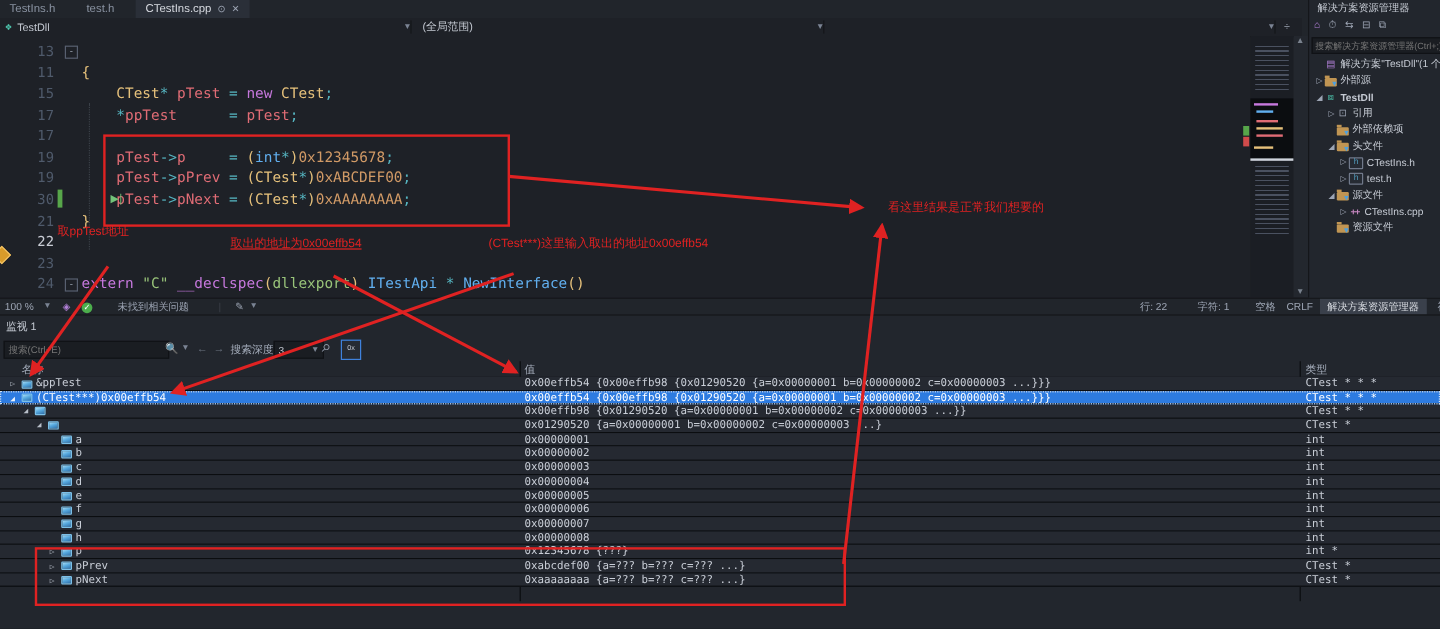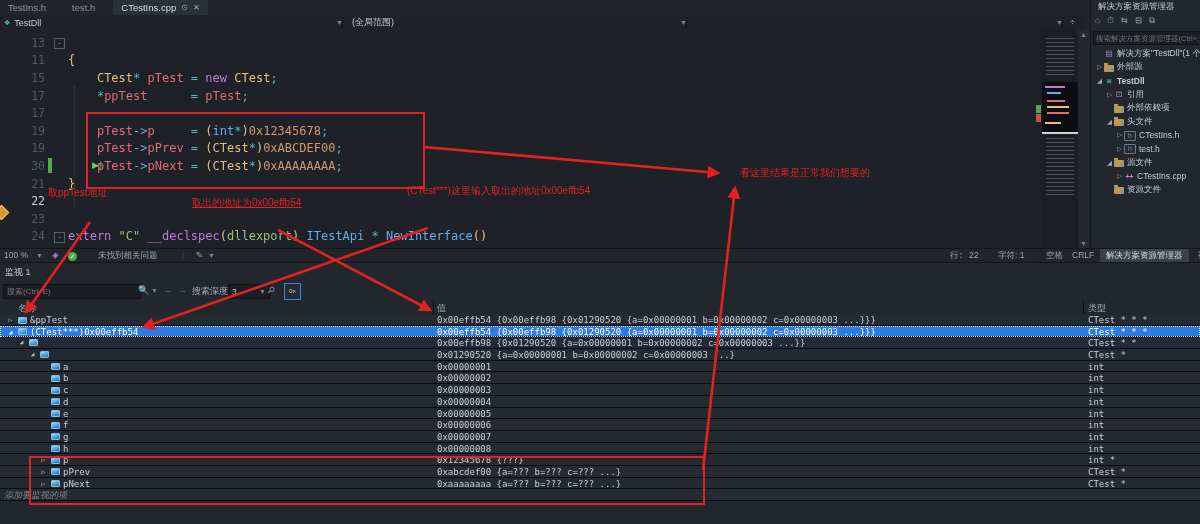--- a/index.html
+++ b/index.html
@@ -231,21 +231,21 @@
 
   <div id="estatus">
     <span class="st" style="left:4px;">100 %</span>
     <span class="st caret" style="left:36px;top:3px;">▼</span>
     <span class="st" style="left:52px;color:#b180d7;">◈</span>
     <span class="st" style="left:68px;top:2px;"><span class="grncheck">✓</span></span>
     <span class="st" style="left:82px;margin-left:16px;">未找到相关问题</span>
     <span class="st" style="left:182px;color:#3a4048;">|</span>
     <span class="st" style="left:196px;">✎</span>
     <span class="st caret" style="left:208px;top:3px;">▼</span>
-    <span class="st" style="left:950px;font-family:Liberation Mono, monospace;">行: 22</span>
+    <span class="st" style="left:950px;">行: 22</span>
     <span class="st" style="left:998px;">字符: 1</span>
     <span class="st" style="left:1046px;">空格</span>
     <span class="st" style="left:1072px;">CRLF</span>
     <div class="paneltab active" style="left:1100px;">解决方案资源管理器</div>
     <div class="paneltab" style="left:1192px;">类视图</div>
   </div>
 
   <div id="sepanel">
     <div id="se-title">解决方案资源管理器</div>
     <div id="se-toolbar">
@@ -407,36 +407,35 @@
         <div class="wrow">
           <span class="wname" style="left: 39px;"><span class="wex">▷</span><span class="cube"></span><span>pPrev</span></span>
           <span class="wval">0xabcdef00 {a=??? b=??? c=??? ...}</span>
           <span class="wtype">CTest *</span>
         </div>
         <div class="wrow">
           <span class="wname" style="left: 39px;"><span class="wex">▷</span><span class="cube"></span><span>pNext</span></span>
           <span class="wval">0xaaaaaaaa {a=??? b=??? c=??? ...}</span>
           <span class="wtype">CTest *</span>
         </div>
-        <div class="wrow"><span class="addrow">添加要监视的项</span></div>
       </div>
   </div>
 
   <svg id="overlay" viewBox="0 0 1200 524">
     <defs>
       <marker id="ah" markerWidth="5" markerHeight="5" refX="4" refY="2.5" orient="auto">
         <path d="M0,0 L5,2.5 L0,5 Z" fill="#e02222"></path>
       </marker>
     </defs>
     <rect x="87" y="113" width="337" height="75" fill="none" stroke="#e02222" stroke-width="2"></rect>
     <rect x="30" y="457" width="674" height="47" fill="none" stroke="#e02222" stroke-width="2"></rect>
     <line x1="90" y1="222" x2="26" y2="312" stroke="#e02222" stroke-width="2.6" marker-end="url(#ah)"></line>
     <line x1="278" y1="230" x2="430" y2="310" stroke="#e02222" stroke-width="2.6" marker-end="url(#ah)"></line>
     <line x1="428" y1="228" x2="144" y2="327" stroke="#e02222" stroke-width="2.6" marker-end="url(#ah)"></line>
     <line x1="424" y1="147" x2="718" y2="173" stroke="#e02222" stroke-width="2.6" marker-end="url(#ah)"></line>
     <line x1="703" y1="470" x2="735" y2="188" stroke="#e02222" stroke-width="2.6" marker-end="url(#ah)"></line>
   </svg>
   <div class="ann" style="left:48px;top:186px;">取ppTest地址</div>
   <div class="ann" style="left:192px;top:196px;text-decoration:underline;">取出的地址为0x00effb54</div>
-  <div class="ann" style="left:407px;top:184px;">(CTest***)这里输入取出的地址0x00effb54</div>
+  <div class="ann" style="left:407px;top:196px;">(CTest***)这里输入取出的地址0x00effb54</div>
   <div class="ann" style="left:740px;top:166px;">看这里结果是正常我们想要的</div>
 
 </div>
 
 </body></html>

